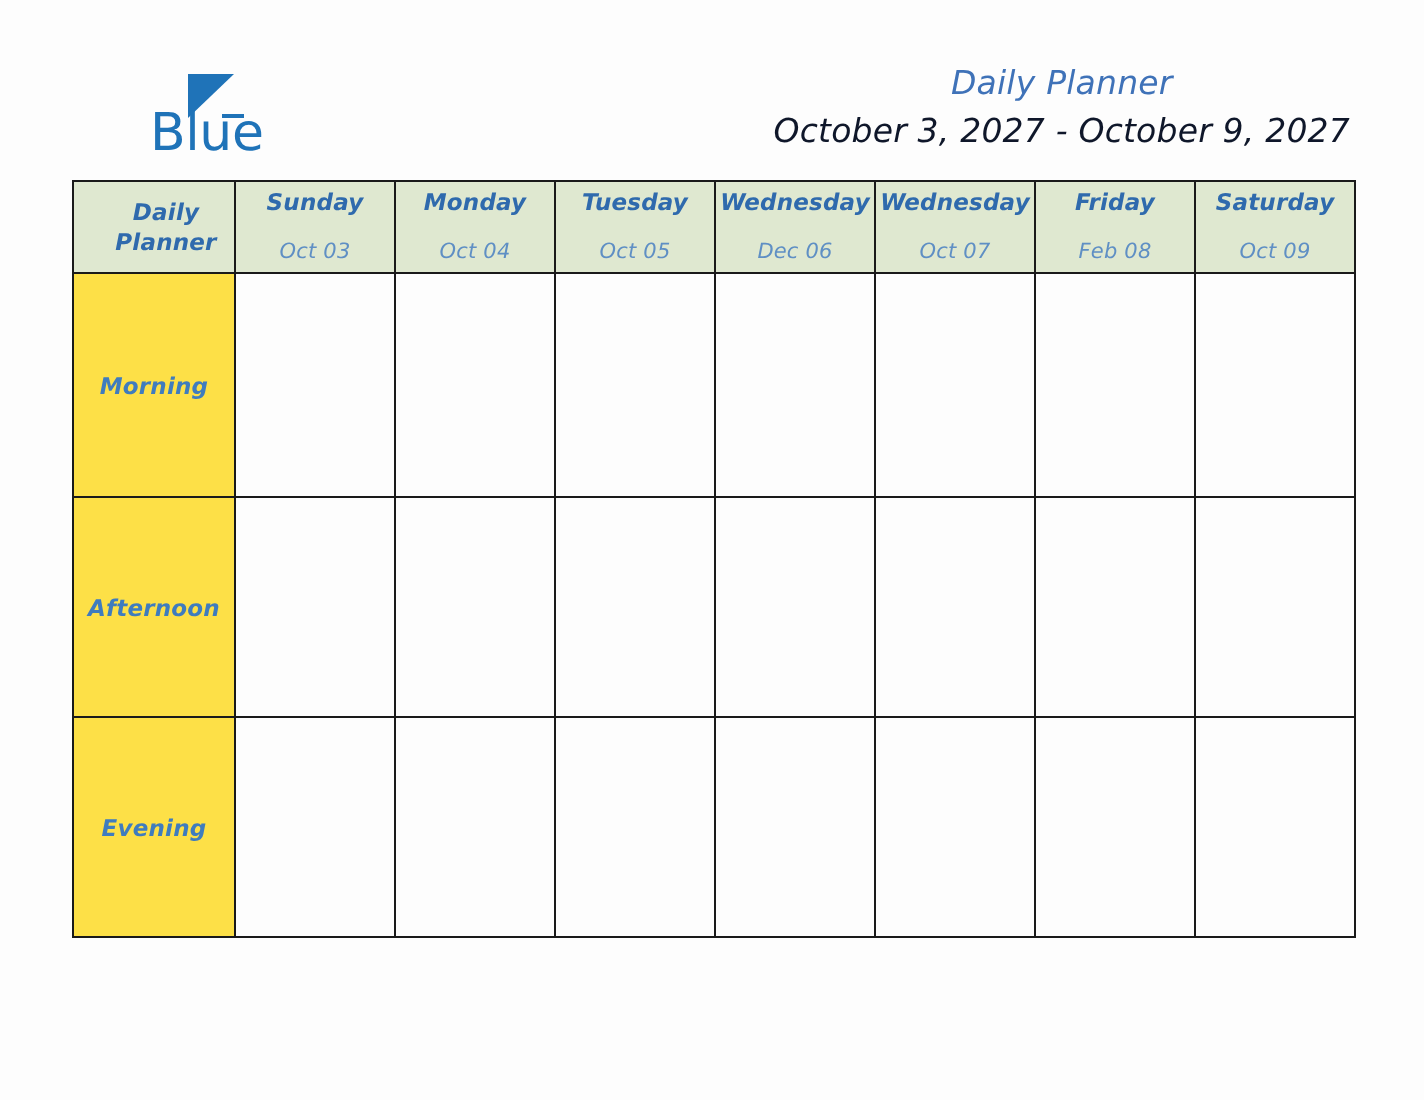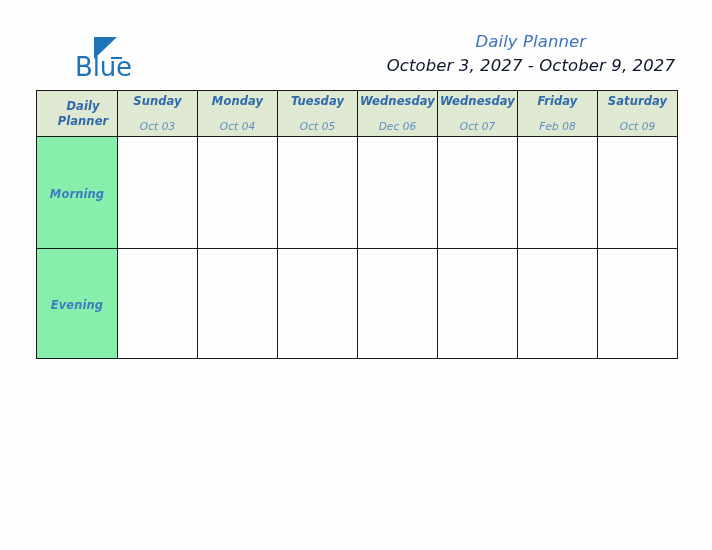--- a/index.html
+++ b/index.html
@@ -170,21 +170,21 @@
     line-height: 14px;
     margin-top: 10px;
     letter-spacing: 0.1px;
   }
 
   
   tbody tr { height: 110px; }
   tbody tr.row-morning { height: 112px; }
 
   td.slot-label {
-    background: #86efac;
+    background: #fde047;
   }
   .slot-label-text {
     font-family: "DejaVu Sans", sans-serif;
     font-style: italic;
     font-weight: bold;
     font-size: 11.5px;
     color: #3f7cbe;
     letter-spacing: 0.1px;
   }
   td.slot-cell {
@@ -268,20 +268,32 @@
           </td>
           <td class="slot-cell"></td>
           <td class="slot-cell"></td>
           <td class="slot-cell"></td>
           <td class="slot-cell"></td>
           <td class="slot-cell"></td>
           <td class="slot-cell"></td>
           <td class="slot-cell"></td>
         </tr>
 
+        <tr>
+          <td class="slot-label">
+            <span class="slot-label-text">Afternoon</span>
+          </td>
+          <td class="slot-cell"></td>
+          <td class="slot-cell"></td>
+          <td class="slot-cell"></td>
+          <td class="slot-cell"></td>
+          <td class="slot-cell"></td>
+          <td class="slot-cell"></td>
+          <td class="slot-cell"></td>
+        </tr>
 
         <tr>
           <td class="slot-label">
             <span class="slot-label-text">Evening</span>
           </td>
           <td class="slot-cell"></td>
           <td class="slot-cell"></td>
           <td class="slot-cell"></td>
           <td class="slot-cell"></td>
           <td class="slot-cell"></td>

